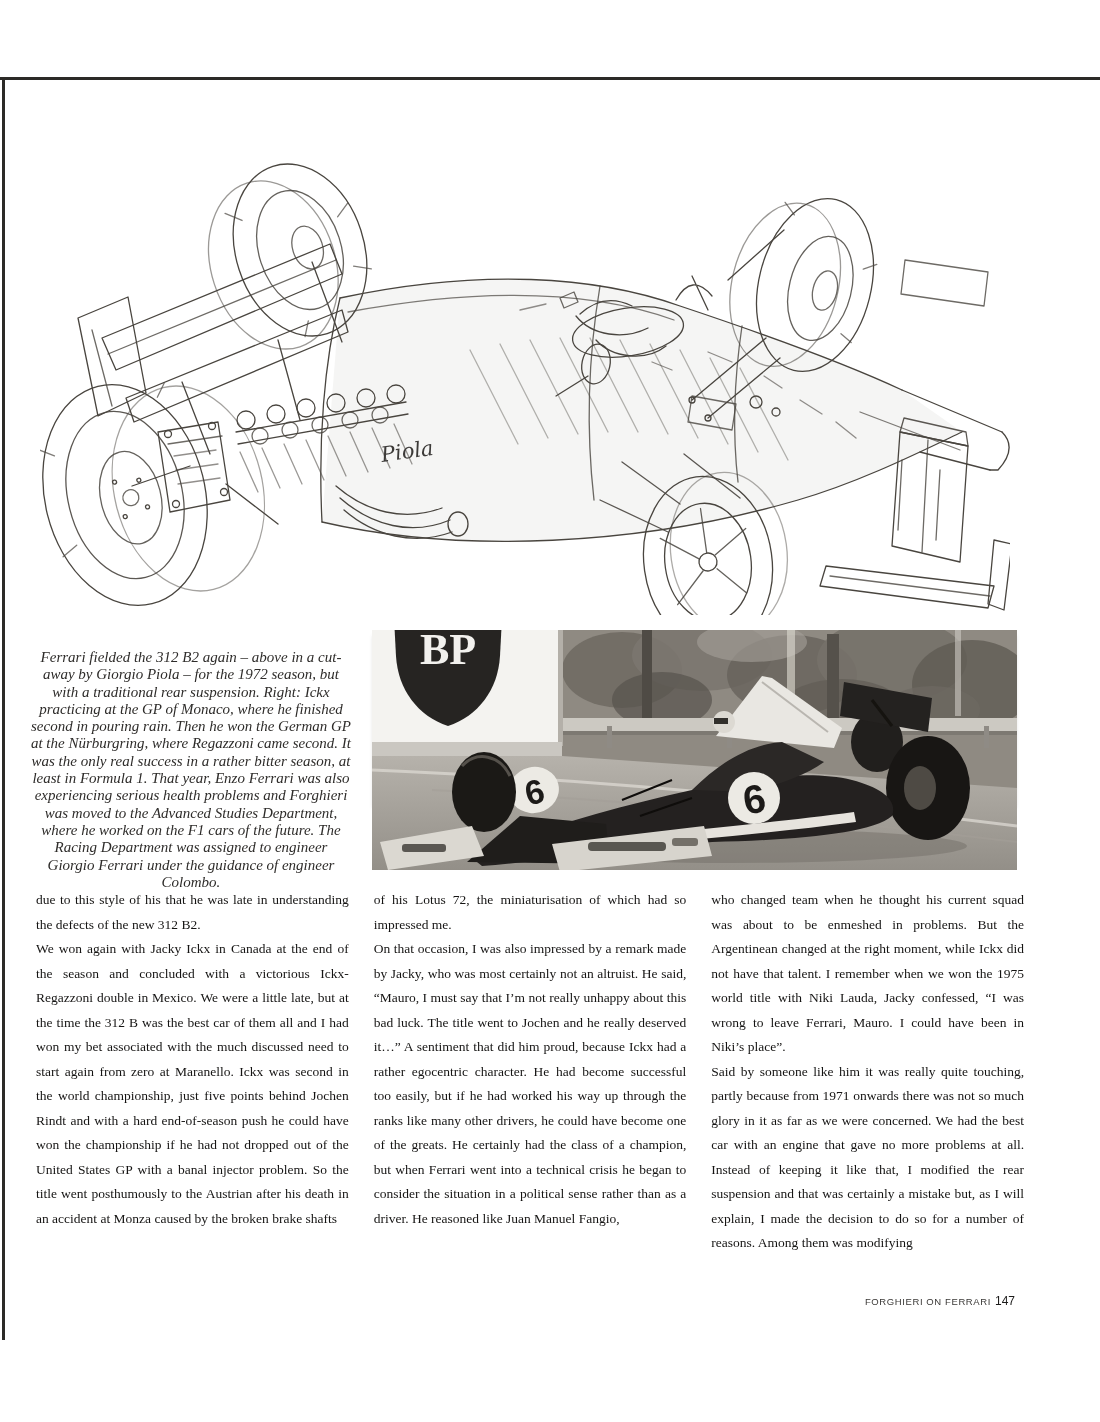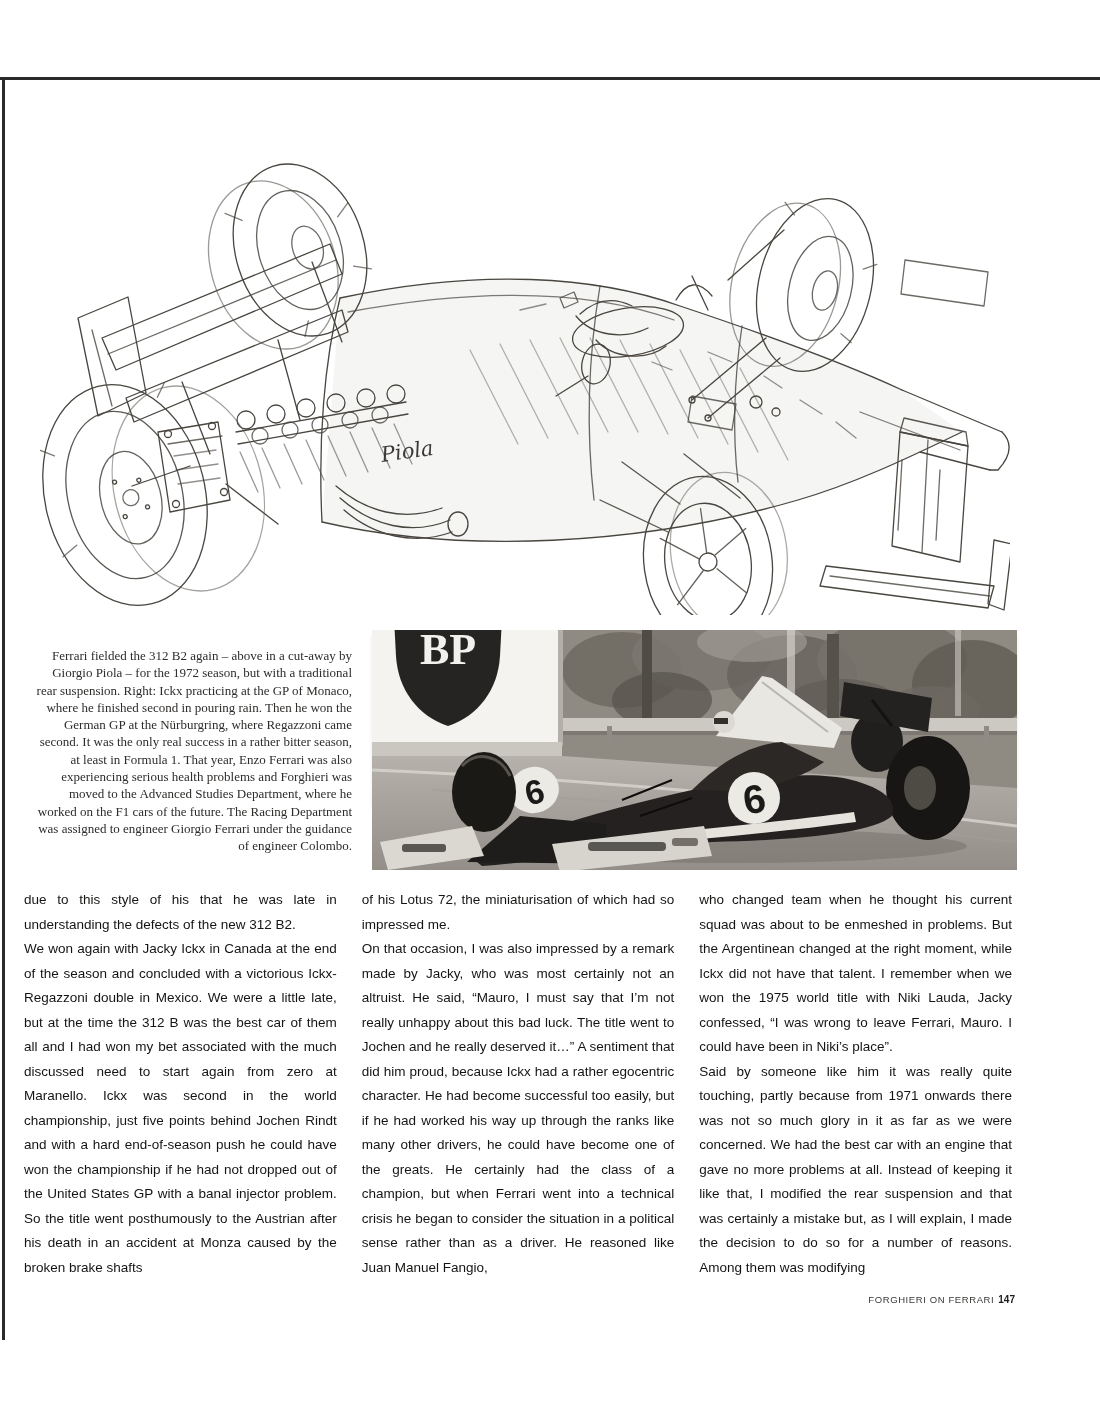--- a/index.html
+++ b/index.html
@@ -8,33 +8,33 @@
     font-family:"Liberation Sans",sans-serif;overflow:hidden;
   }
   .top-rule{position:absolute;left:0;top:77px;width:1100px;height:3px;background:#2c2a28;}
   .left-rule{position:absolute;left:2px;top:78px;width:3px;height:1262px;background:#2c2a28;}
 
   .cutaway{position:absolute;left:40px;top:100px;width:970px;height:515px;}
   .photo{position:absolute;left:372px;top:630px;width:645px;height:176px;box-shadow:0 4px 4px -2px rgba(90,90,90,.45);}
 
   .caption{
     position:absolute;left:30px;top:634px;width:322px;
-    font-family:"Liberation Serif",serif;font-size:13px;line-height:17.3px;
-    color:#2e2c2a;text-align:right;
+    font-family:"Liberation Serif",serif;font-size:15px;line-height:17.3px;
+    color:#2e2c2a;text-align:center;font-style:italic;
   }
 
-  .columns{position:absolute;left:24px;top:888px;width:988px;display:flex;gap:25px;}
+  .columns{position:absolute;left:36px;top:888px;width:988px;display:flex;gap:25px;font-family:Liberation Serif, serif;}
   .col{width:318px;font-size:13.5px;line-height:24.5px;color:#151413;text-align:justify;}
   .col p{margin:0;}
 
   .footer{
     position:absolute;right:85px;top:1294px;
     font-size:9.5px;letter-spacing:.6px;color:#3a3836;white-space:nowrap;
   }
-  .footer .pagenum{font-weight:bold;font-size:10px;letter-spacing:0;margin-left:4px;color:#1d1c1b;}
+  .footer .pagenum{font-weight:normal;font-size:12px;letter-spacing:0;margin-left:4px;color:#1d1c1b;}
 </style>
 </head>
 <body>
 
 <div class="top-rule"></div>
 <div class="left-rule"></div>
 
 <div class="cutaway">
 <svg width="970" height="515" viewBox="0 0 970 515" xmlns="http://www.w3.org/2000/svg">
   <g stroke="#49453f" fill="none" stroke-width="1.3" stroke-linecap="round" stroke-linejoin="round">

